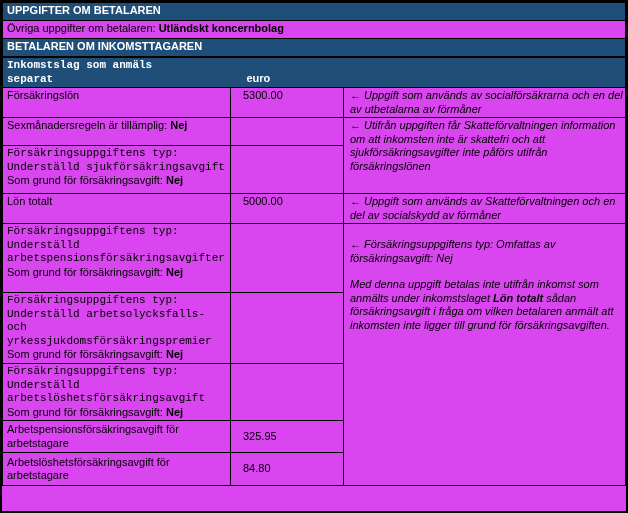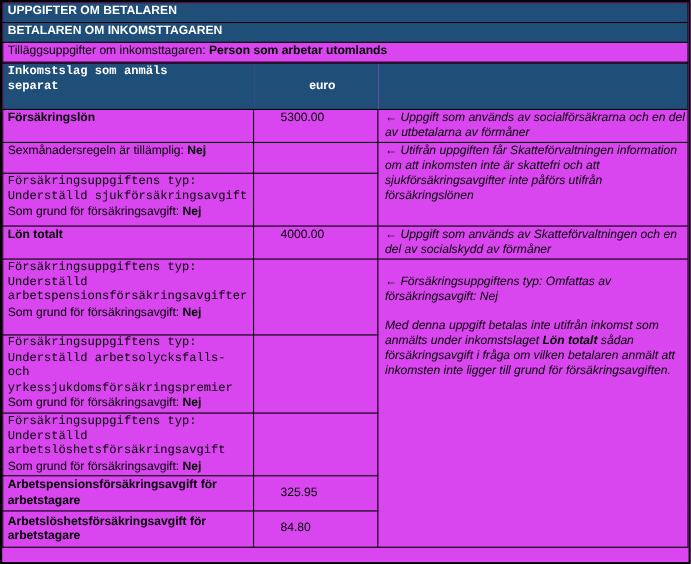--- a/index.html
+++ b/index.html
@@ -7,28 +7,28 @@
     width: 628px; height: 513px; box-sizing: border-box;
     border: 2px solid #000; background: #d946ef; overflow: hidden;
     font-family: "Liberation Sans", sans-serif; font-size: 11px;
     line-height: 13.5px; color: #000;
   }
   table { border-collapse: collapse; width: 100%; table-layout: fixed; }
   td { border: 1px solid #000; padding: 1px 4px; vertical-align: top; overflow: hidden; }
   .hdr { background: #1F4E79; color: #fff; font-weight: bold; }
   .top td { height: 15px; }
   .pre { white-space: pre-line; font-family: Liberation Mono, monospace; }
-  .b { font-weight: bold; }
+  .b { font-weight: normal; }
   
   .mh td { border-left: 0; border-right: 0; height: 26px; }
   .mh td:first-child { border-left: 1px solid #000; }
   .mh td:last-child { border-right: 1px solid #000; }
-  .euro-h { vertical-align: bottom; padding-left: 16px; padding-bottom: 14px; text-align: center; }
+  .euro-h { vertical-align: bottom; padding-left: 16px; padding-bottom: 2px; }
   .lbl { padding-left: 4px; }
-  .val { padding-left: 24px; }
+  .val { padding-left: 12px; }
   .vm { vertical-align: middle; }
   .ann { font-style: italic; padding-left: 6px; padding-right: 2px; margin-top: 18px; }
   .a4 { padding-top: 14px; }
   .a4p { margin-top: 13px; }
   .h-r1 td { height: 24px; }
   .h-r2 td { height: 25px; }
   .h-r3 td { height: 45px; }
   .h-r4 td { height: 24px; }
   .h-r5 td { height: 66px; }
   .h-r6 td { height: 68px; }
@@ -40,24 +40,24 @@
 <body>
 
 <div class="doc">
 
   <table class="top">
     <tbody>
         <tr>
       <td class="hdr">UPPGIFTER OM BETALAREN</td>
     </tr>
     <tr>
-      <td class="hdr">BETALAREN OM INKOMSTTAGAREN</td>
+      <td><span>Övriga uppgifter om betalaren: </span><b>Utländskt koncernbolag</b></td>
     </tr>
     <tr>
-      <td><span>Tilläggsuppgifter om inkomsttagaren: </span><b>Person som arbetar utomlands</b></td>
+      <td class="hdr">BETALAREN OM INKOMSTTAGAREN</td>
     </tr>
   </tbody>
     </table>
 
   <table class="main">
     <colgroup>
         <col style="width:228px">
         <col style="width:113px">
         <col>
       </colgroup>
@@ -86,21 +86,21 @@
       <td class="lbl">
         <div class="pre">Försäkringsuppgiftens typ:
 Underställd sjukförsäkringsavgift</div>
         <div><span>Som grund för försäkringsavgift: </span><b>Nej</b></div>
       </td>
       <td class="val"></td>
     </tr>
 
     <tr class="h-r4">
       <td class="lbl b">Lön totalt</td>
-      <td class="val">4000.00</td>
+      <td class="val">5000.00</td>
       <td class="ann">← Uppgift som används av Skatteförvaltningen och en del av socialskydd av förmåner</td>
     </tr>
 
     <tr class="h-r5">
       <td class="lbl">
         <div class="pre">Försäkringsuppgiftens typ:
 Underställd
 arbetspensionsförsäkringsavgifter</div>
         <div><span>Som grund för försäkringsavgift: </span><b>Nej</b></div>
       </td>

